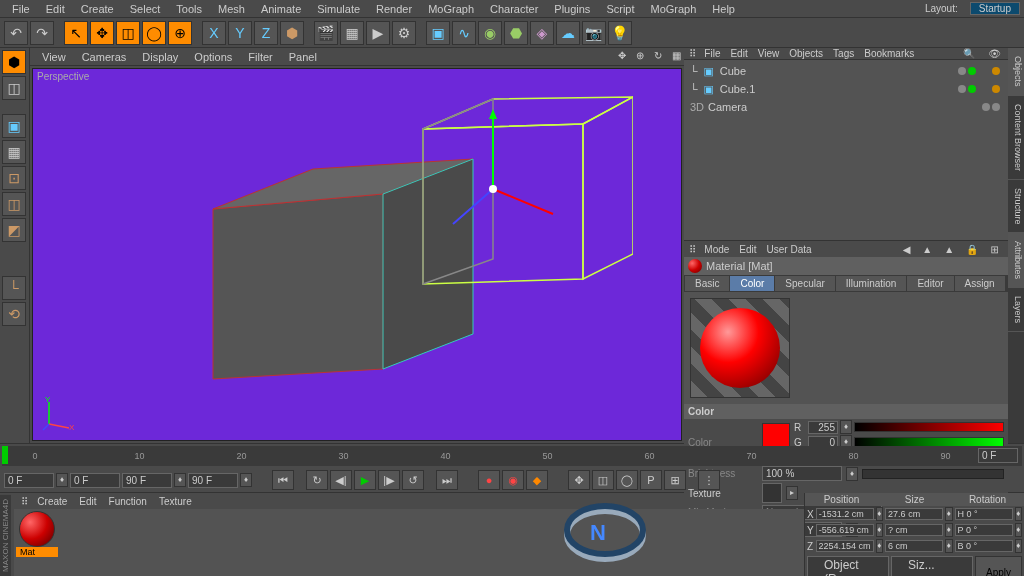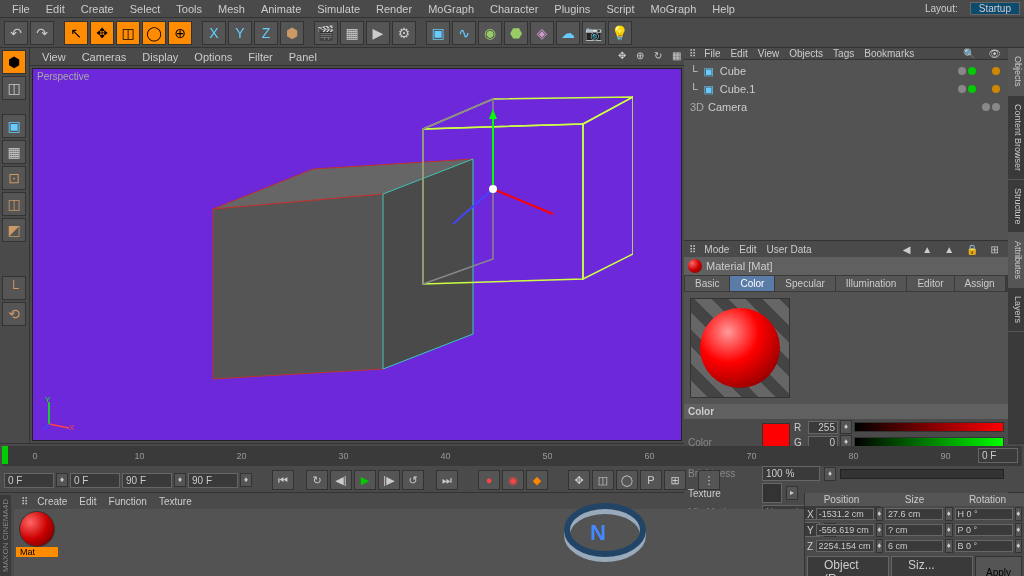--- a/index.html
+++ b/index.html
@@ -50,21 +50,21 @@
 .preview-ball { width: 80px; height: 80px; border-radius: 50%; background: radial-gradient(circle at 35% 30%, #ff9999, #ff0000 40%, #880000 85%); }
 .section-hdr { background: #606060; padding: 2px 4px; font-weight: bold; font-size: 10px; }
 .prop-row { display: flex; align-items: center; padding: 1px 4px; gap: 4px; font-size: 10px; }
 .prop-label { width: 70px; }
 .color-swatch { width: 28px; height: 38px; background: #ff0000; border: 1px solid #333; }
 .rgb-col { display: flex; flex-direction: column; gap: 1px; flex: 1; }
 .rgb-row { display: flex; align-items: center; gap: 2px; }
 .rgb-label { width: 12px; }
 .rgb-val { width: 30px; background: #3a3a3a; border: 1px solid #666; padding: 0 2px; font-size: 10px; color: #ccc; text-align: right; }
 .rgb-slider { flex: 1; height: 10px; border: 1px solid #333; }
-.num-field { background: #3a3a3a; border: 1px solid #666; padding: 1px 3px; font-size: 10px; color: #ccc; width: 58px; }
+.num-field { background: #3a3a3a; border: 1px solid #666; padding: 1px 3px; font-size: 10px; color: #ccc; width: 80px; }
 .slider-bar { flex: 1; height: 10px; background: #333; border: 1px solid #222; }
 .tex-thumb { width: 20px; height: 20px; background: #333; border: 1px solid #666; }
 .arrow-btn { width: 12px; height: 14px; background: #555; border: 1px solid #333; font-size: 8px; text-align: center; line-height: 12px; cursor: pointer; }
 .dim-label { color: #888; font-size: 10px; }
 .timeline-area { background: #4a4a4a; border-top: 1px solid #333; }
 .timeline { height: 20px; background: #3a3a3a; display: flex; align-items: center; position: relative; margin: 2px; }
 .tl-mark { position: absolute; font-size: 9px; color: #999; }
 .tl-start { position: absolute; left: 0; top: 0; width: 6px; height: 18px; background: #0c0; }
 .tl-field { position: absolute; right: 4px; top: 2px; }
 .transport { height: 24px; display: flex; align-items: center; padding: 0 4px; gap: 2px; background: #4a4a4a; }

